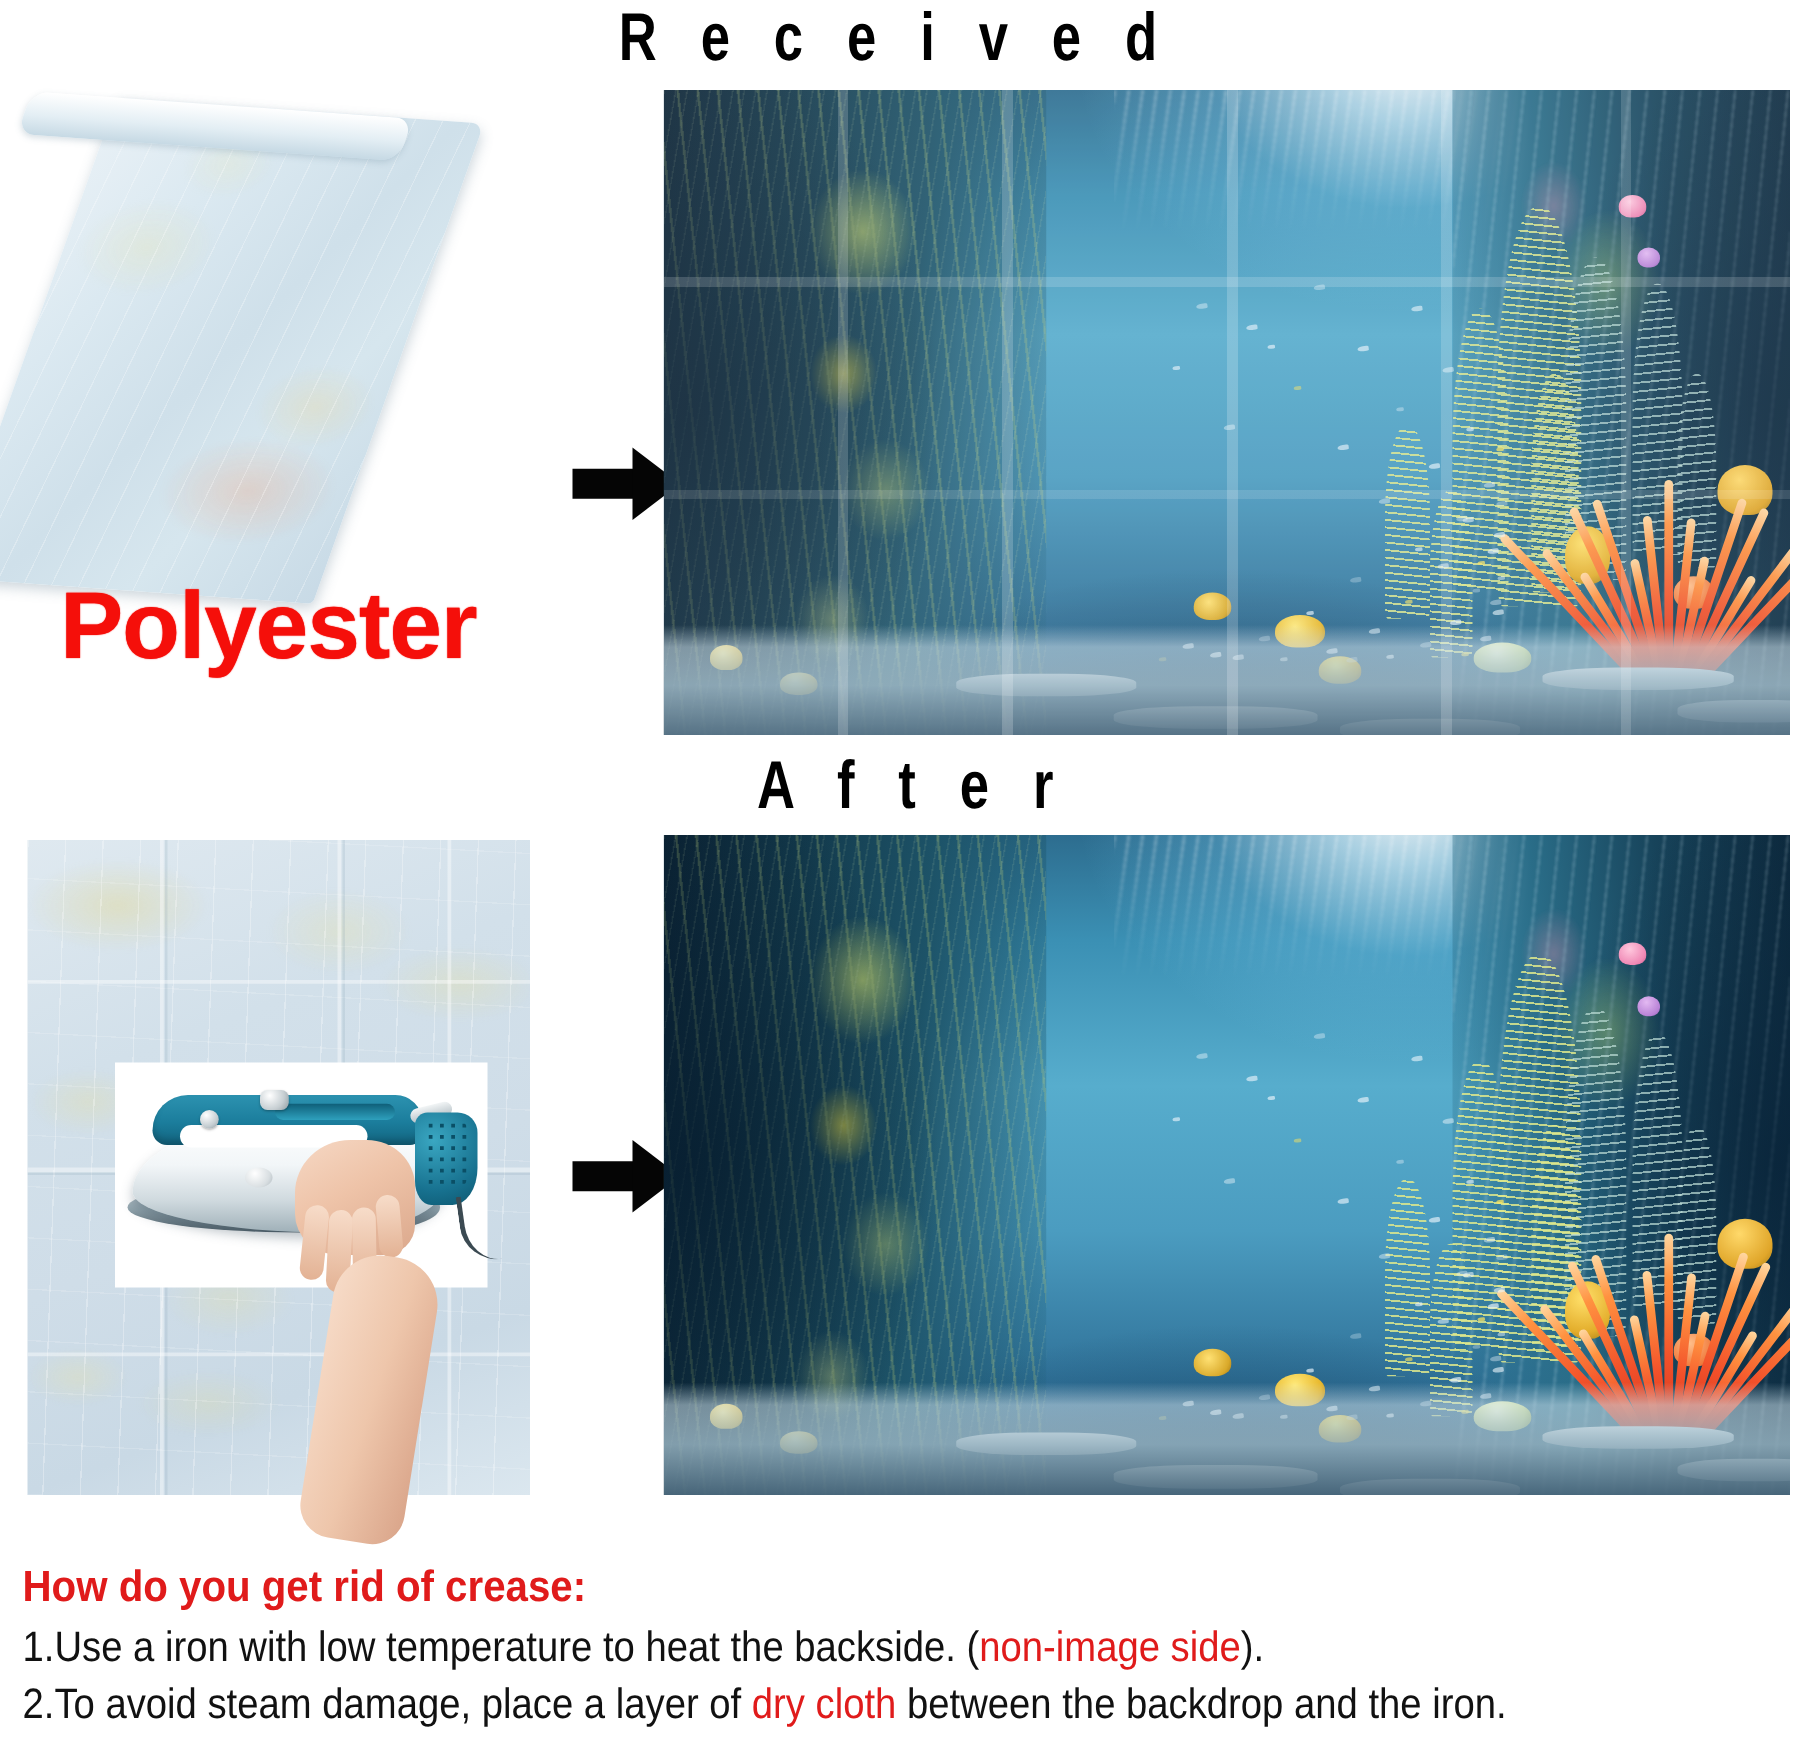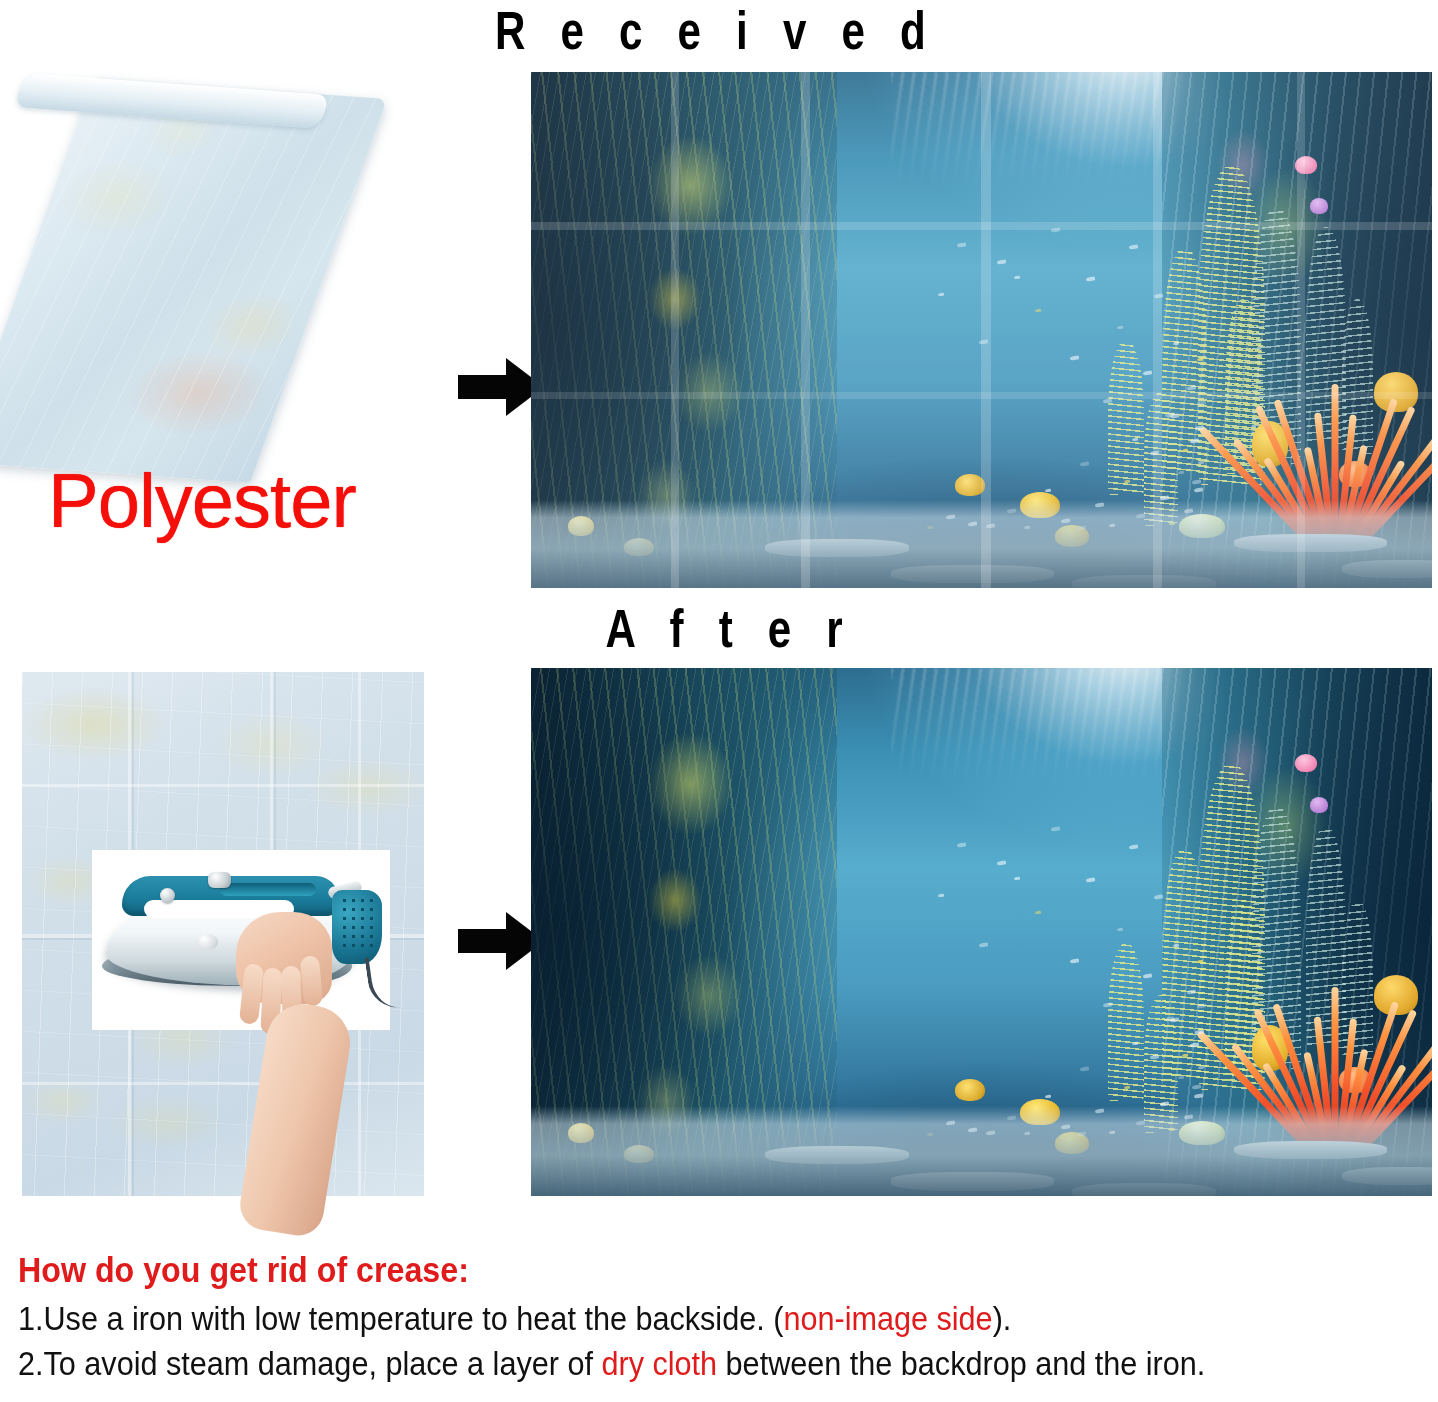--- a/index.html
+++ b/index.html
@@ -17,21 +17,21 @@
   .title-after{
     position:absolute;left:560px;top:598px;width:340px;height:62px;
     font-weight:700;font-size:54px;line-height:60px;color:#000;
     letter-spacing:15px;text-align:center;
     transform:scaleX(.78);transform-origin:center center;white-space:nowrap;
   }
 
   
   .polyester-label{
     position:absolute;left:48px;top:458px;
-    font-size:76px;line-height:86px;font-weight:400;
+    font-size:76px;line-height:86px;font-weight:700;
     color:#f50f0a;white-space:nowrap;letter-spacing:-1px;
     text-shadow:0 0 1px #f50f0a;
   }
 
   
   .arrow{position:absolute;width:86px;height:58px;}
   .arrow .shaft{position:absolute;left:0;top:17px;width:52px;height:24px;background:#050505;}
   .arrow .head{position:absolute;left:48px;top:0;width:0;height:0;
      border-top:29px solid transparent;border-bottom:29px solid transparent;
      border-left:38px solid #050505;}

